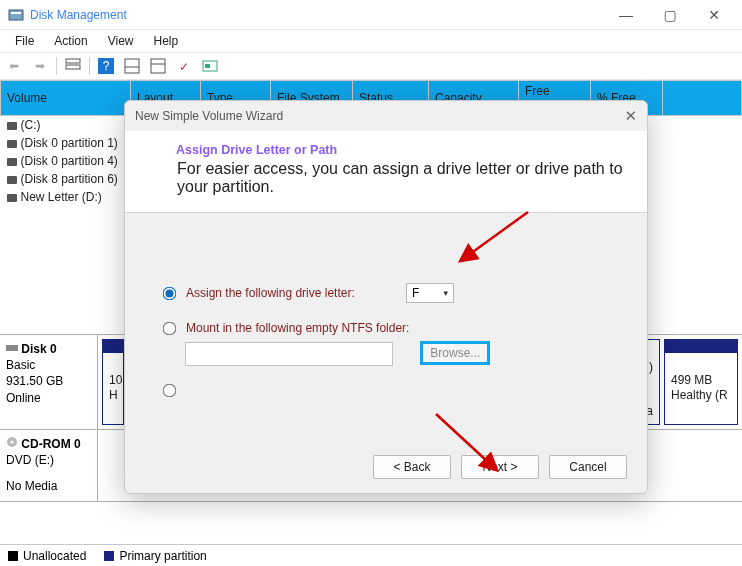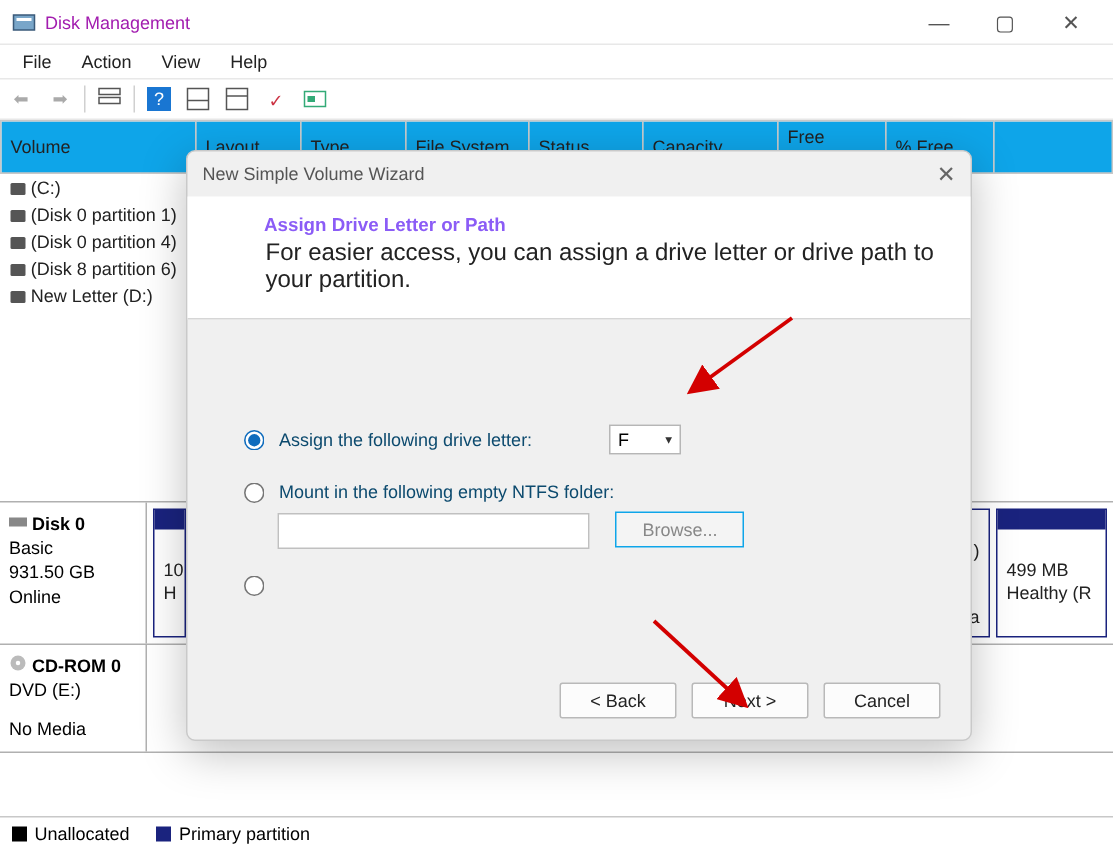--- a/index.html
+++ b/index.html
@@ -1,21 +1,21 @@
 <!DOCTYPE html>
 <html><head>
 <meta charset="utf-8">
 <style>
 * { box-sizing: border-box; margin: 0; padding: 0; font-family: "Segoe UI", Tahoma, sans-serif; font-size: 12px; }
 body { background: #fff; width: 742px; height: 566px; position: relative; overflow: hidden; }
 
 
 .titlebar { height: 30px; display: flex; align-items: center; padding: 0 6px 0 8px; border-bottom: 1px solid #e8e8e8; }
 .titlebar .app-icon { width: 16px; height: 16px; margin-right: 6px; display: inline-flex; align-items: center; justify-content: center; }
-.titlebar .title { color: #a21caf; }
+.titlebar .title { color: #3b82f6; }
 .titlebar .spacer { flex: 1; }
 .titlebar .win-btn { width: 44px; height: 30px; display: flex; align-items: center; justify-content: center; color: #555; font-size: 14px; }
 
 
 .menubar { height: 22px; display: flex; align-items: center; padding: 0 5px; gap: 0; }
 .menubar .menu-item { padding: 2px 10px; color: #222; }
 
 
 .toolbar { height: 28px; display: flex; align-items: center; gap: 6px; padding: 2px 4px; border-top: 1px solid #e8e8e8; border-bottom: 1px solid #e8e8e8; }
 .toolbar .tbtn { width: 20px; height: 20px; display: flex; align-items: center; justify-content: center; color: #444; }
@@ -48,28 +48,28 @@
 .wizard { position: absolute; left: 124px; top: 100px; width: 524px; height: 394px; background: #f0f0f0; border: 1px solid #c9c9c9; border-radius: 6px; box-shadow: 0 8px 30px rgba(0,0,0,0.25); }
 .wizard .whead { height: 30px; display: flex; align-items: center; padding: 0 10px; }
 .wizard .whead .title { color: #555; font-size: 12px; }
 .wizard .whead .close { margin-left: auto; color: #666; font-size: 15px; }
 .wizard .wpage { background: #fff; margin: 0; padding: 12px 20px 16px 28px; border-bottom: 1px solid #d6d6d6; }
 .wizard .wpage h3 { font-size: 12.5px; font-weight: 700; color: #8b5cf6; margin-bottom: 3px; margin-left: 23px; }
 .wizard .wpage .sub { font-size: 16px; color: #222; margin-left: 24px; }
 .wizard .wbody { padding: 30px 38px 10px 38px; }
 .radio-row { display: flex; align-items: center; margin-bottom: 18px; }
 .radio-row input[type=radio] { margin-right: 10px; transform: scale(1.05); accent-color: #0f6cbd; }
-.radio-row label { color: #0c4a6e; }
+.radio-row label { color: #7f1d1d; }
 .letter-group { display: flex; align-items: center; }
 .letter-group .spacer2 { width: 220px; }
 .letter-sel { width: 48px; height: 20px; border: 1px solid #b6b6b6; background: #fff; display: flex; align-items: center; justify-content: space-between; padding: 0 5px; }
 .letter-sel .chev { font-size: 9px; color: #333; }
 .mount-row { display: block; margin-bottom: 18px; }
 .mount-row .path-in { width: 208px; height: 24px; border: 1px solid #c0c0c0; background: #fff; margin-left: 22px; vertical-align: middle; }
-.browse { width: 86px; height: 24px; border: 1px solid #0ea5e9; background: #f4f4f4; color: #888; margin-left: 14px; }
+.browse { width: 70px; height: 24px; border: 3px solid #0ea5e9; background: #f4f4f4; color: #888; margin-left: 24px; }
 .wizard .wfoot { position: absolute; bottom: 14px; right: 20px; display: flex; gap: 10px; }
 .wizard .wfoot button { width: 78px; height: 24px; border: 1px solid #b9b9b9; background: #fcfcfc; color: #222; border-radius: 2px; }
 
 
 .arrow { position: absolute; color: #d30000; pointer-events: none; }
 .arrow svg { overflow: visible; }
 </style>
 </head>
 <body>
 

